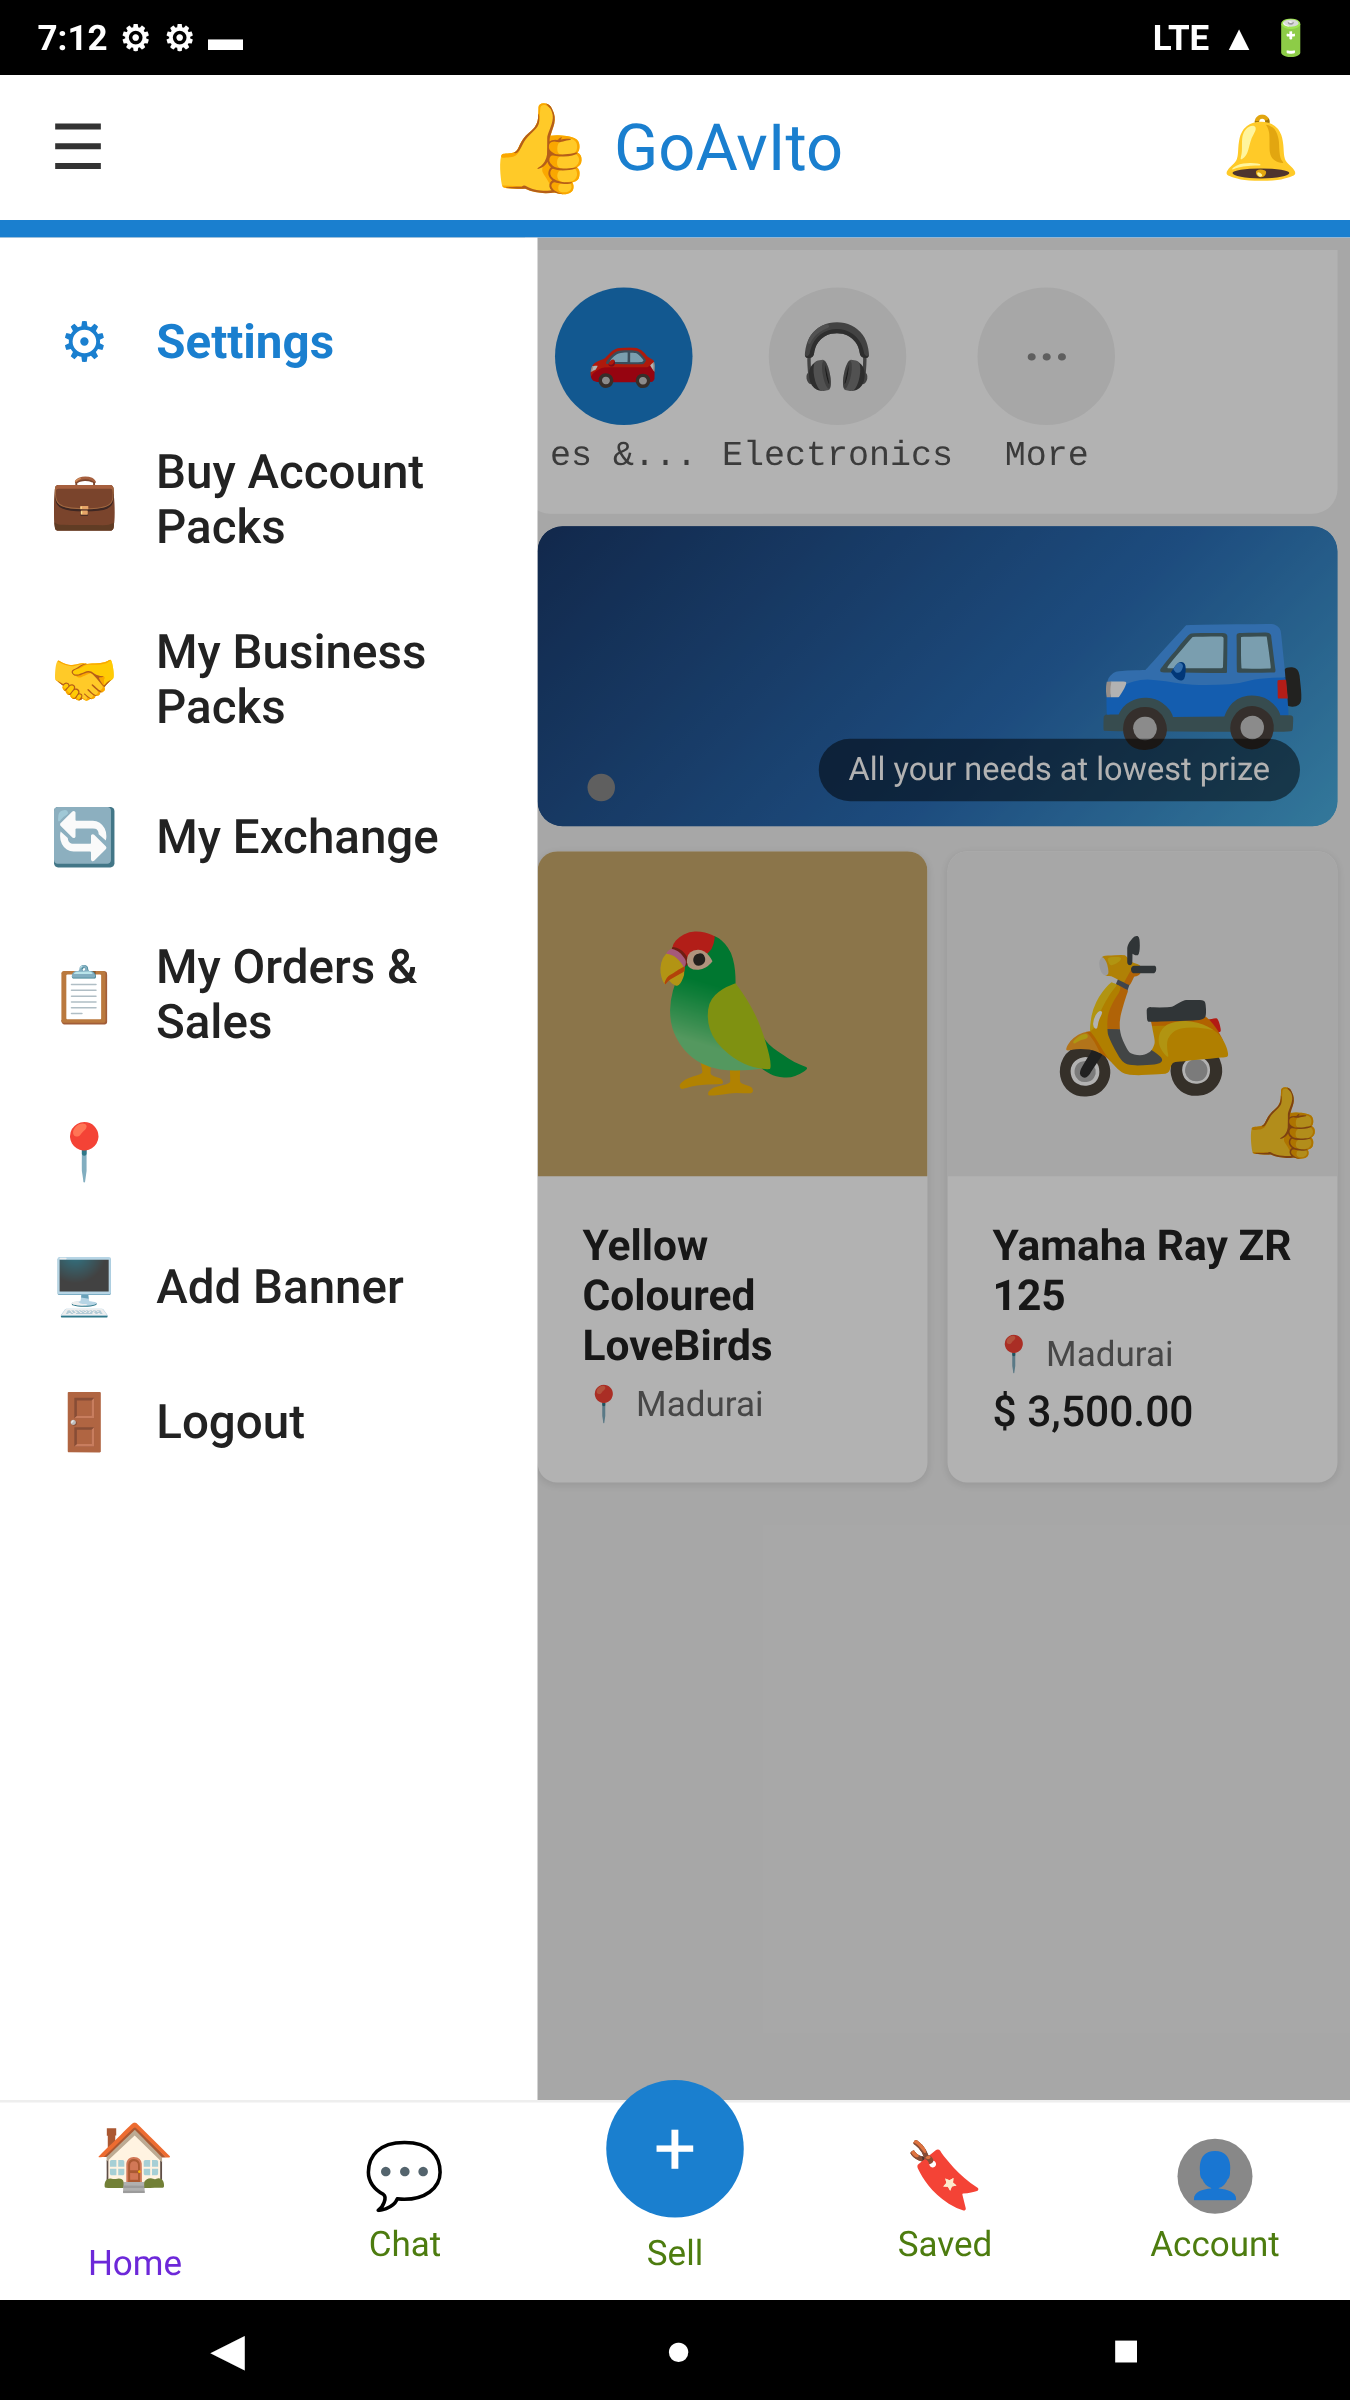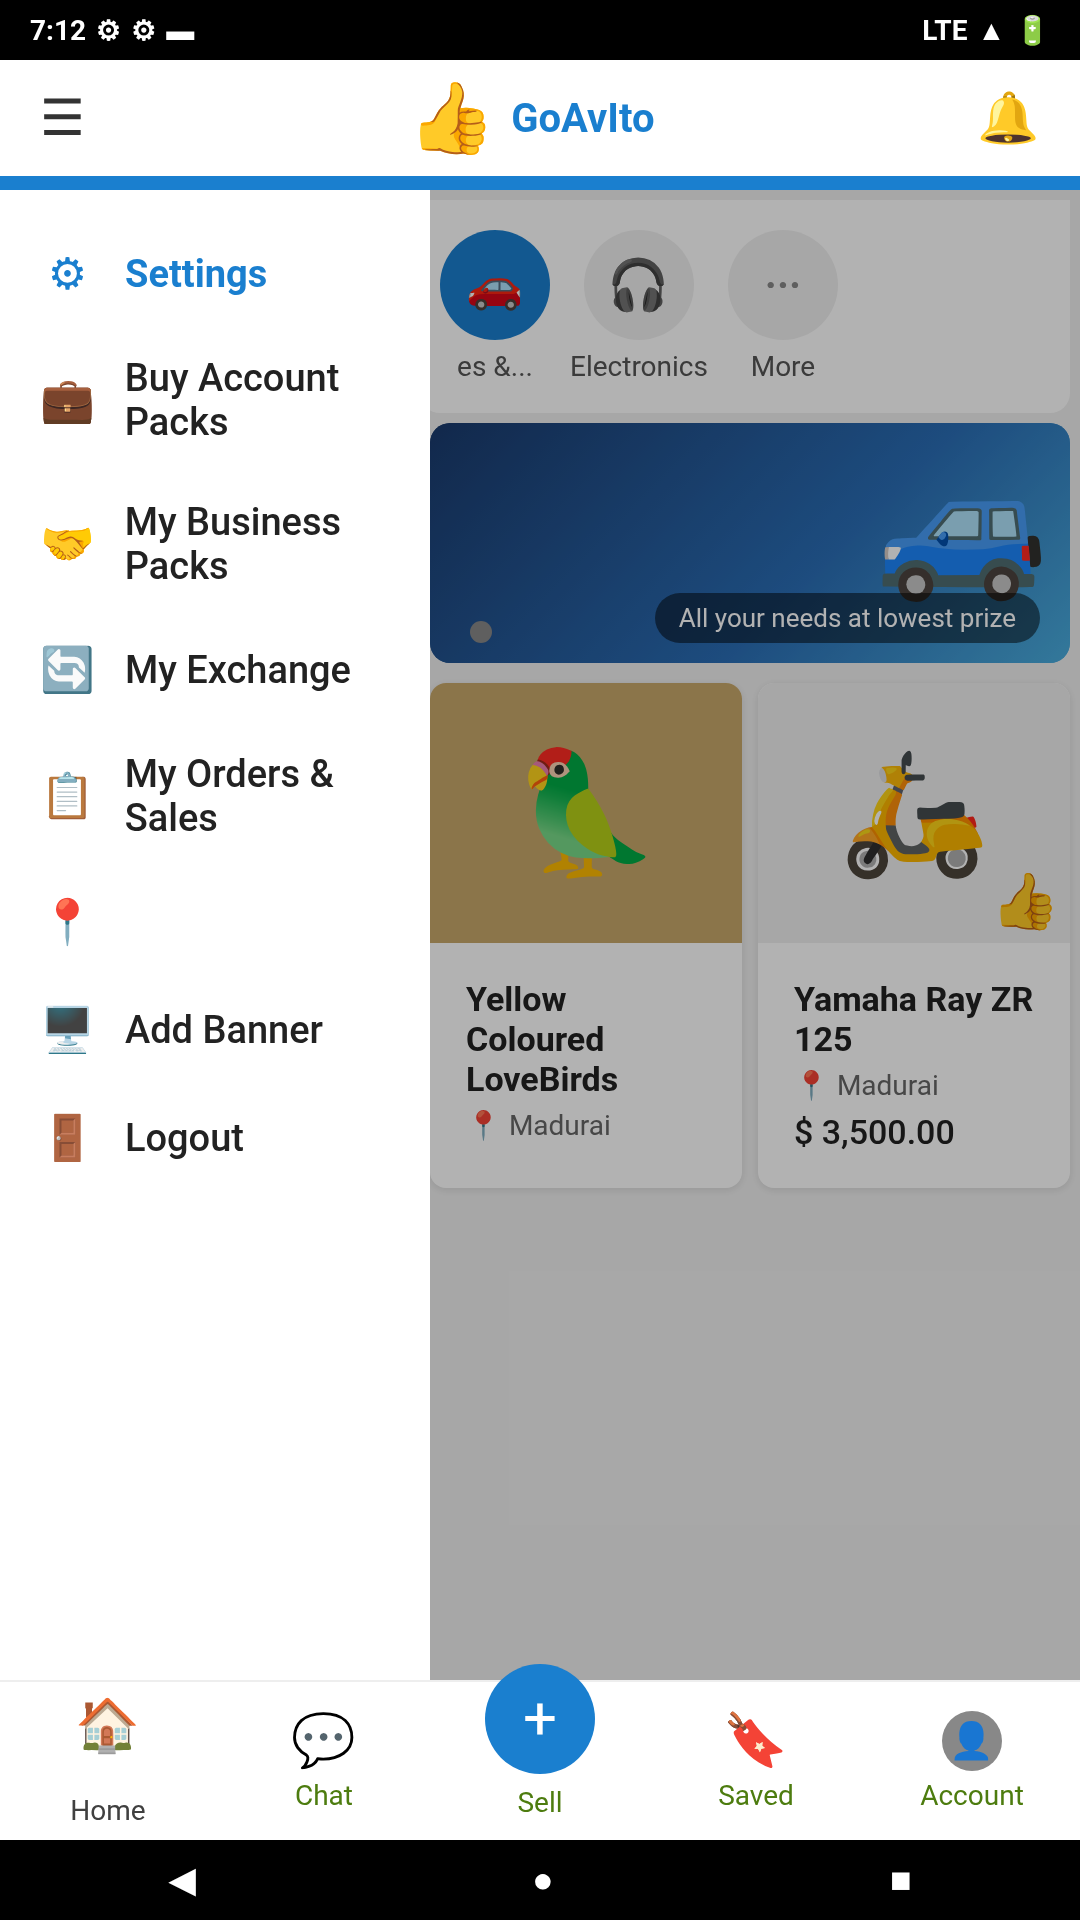--- a/index.html
+++ b/index.html
@@ -47,22 +47,22 @@
     .header-logo {
       display: flex;
       align-items: center;
       gap: 16px;
     }
     .logo-icon {
       color: #1a7fcf;
       font-size: 70px;
     }
     .logo-text {
-      font-size: 40px;
-      font-weight: bold;
+      font-size: 52px;
+      font-weight: normal;
       color: #1a7fcf;
     }
     .hamburger-icon { font-size: 50px; color: #333; cursor: pointer; }
     .bell-icon { font-size: 50px; color: #333; cursor: pointer; }
 
     
     .blue-bar {
       width: 100%;
       height: 10px;
       background: #1a7fcf;
@@ -150,20 +150,21 @@
       display: flex;
       align-items: center;
       justify-content: center;
       font-size: 50px;
       color: #1a7fcf;
     }
     .category-label {
       font-size: 28px;
       color: #555;
       text-align: center;
+      font-family: Liberation Mono, monospace;
     }
 
     
     .banner {
       margin: 10px;
       border-radius: 20px;
       overflow: hidden;
       height: 250px;
       background: linear-gradient(135deg, #1a3a6c 0%, #2a6db5 50%, #4aadde 100%);
       display: flex;
@@ -260,21 +261,21 @@
       display: flex;
       flex-direction: column;
       align-items: center;
       gap: 8px;
       cursor: pointer;
       flex: 1;
     }
     .nav-icon { font-size: 52px; color: #888; }
     .nav-icon.active { color: #1a7fcf; }
     .nav-label { font-size: 28px; color: #4d7c0f; }
-    .nav-label.active { color: #404040; margin-top: 30px; }
+    .nav-label.active { color: #6d28d9; margin-top: 30px; }
 
     .sell-btn {
       width: 110px;
       height: 110px;
       border-radius: 55px;
       background: #1a7fcf;
       display: flex;
       flex-direction: column;
       align-items: center;
       justify-content: center;

